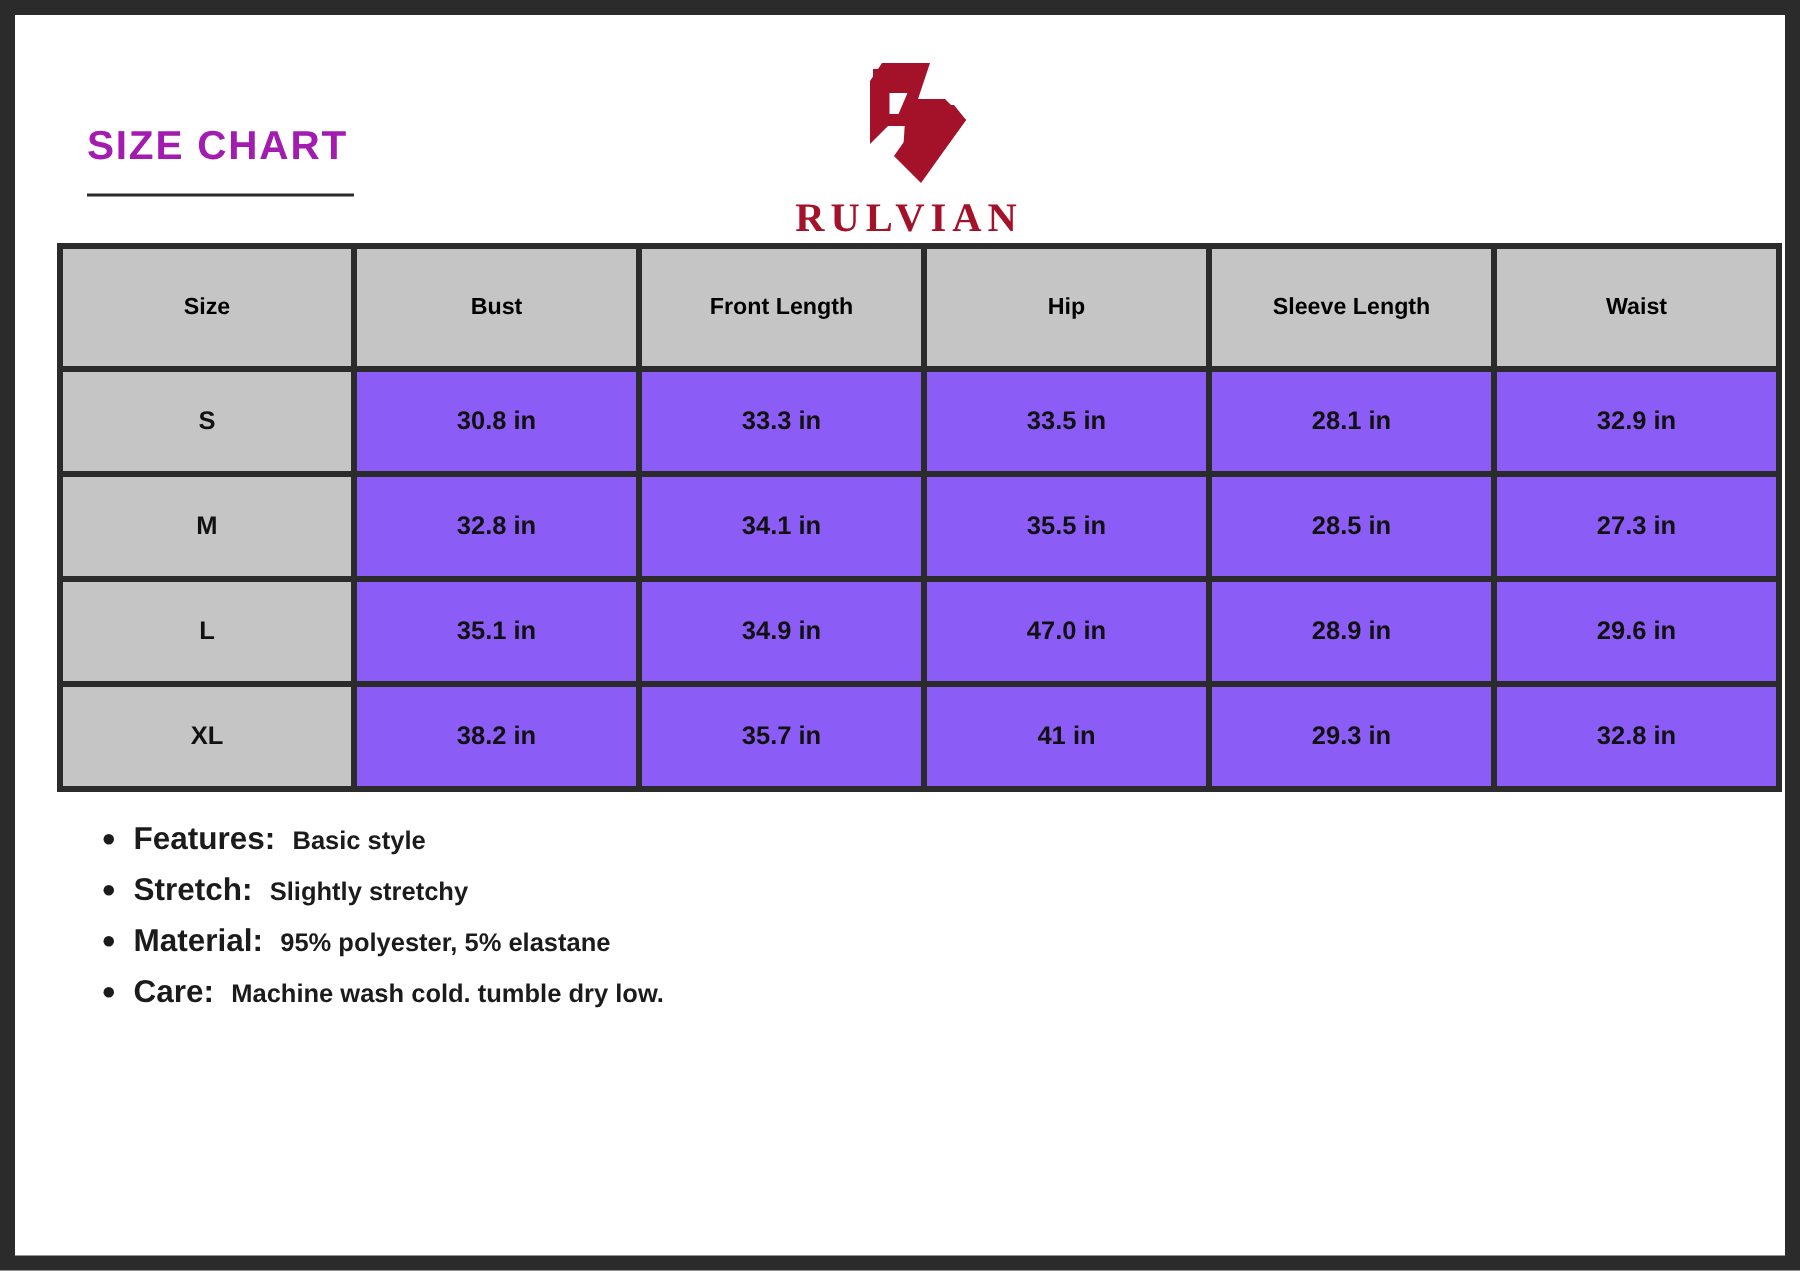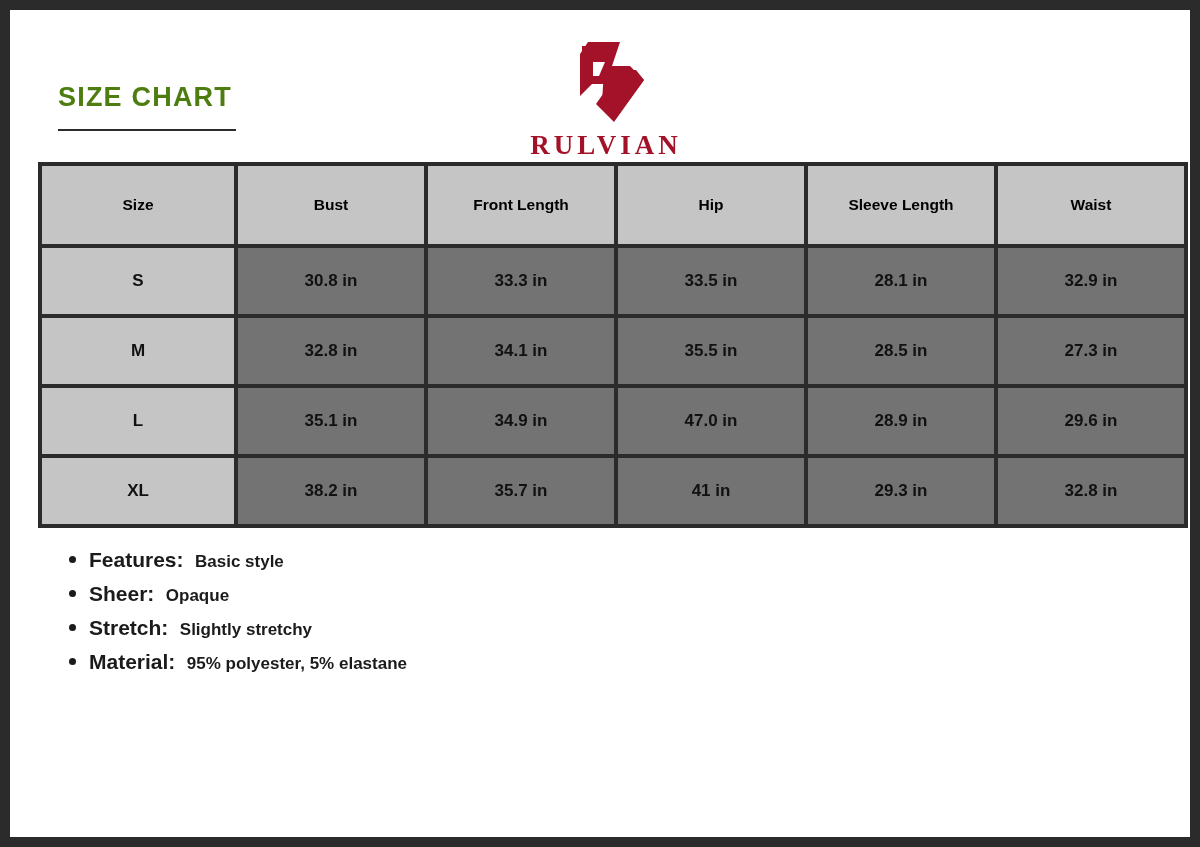--- a/index.html
+++ b/index.html
@@ -37,21 +37,21 @@
   }
   .title-wrap {
     position: absolute;
     left: 48px;
     top: 72px;
   }
   .title {
     font-size: 27px;
     font-weight: bold;
     letter-spacing: 1.2px;
-    color: #4d7c0f;
+    color: #a21caf;
     margin: 0;
     font-family: "Liberation Sans", sans-serif;
   }
   .title-rule {
     width: 178px;
     height: 2px;
     background: #2b2b2b;
     margin-top: 16px;
   }
 
@@ -86,21 +86,21 @@
   }
   table.size-table {
     border-collapse: separate;
     border-spacing: 4px;
     width: 1124px;
     background: #2b2b2b;
     table-layout: fixed;
   }
   table.size-table th,
   table.size-table td {
-    background: #737373;
+    background: #8b5cf6;
     text-align: center;
     vertical-align: middle;
     font-family: "Liberation Sans", sans-serif;
   }
   table.size-table th {
     background: #c5c5c5;
     height: 76px;
     font-size: 15.5px;
     font-weight: bold;
     color: #000000;
@@ -239,29 +239,29 @@
     </div>
 
     <ul class="specs">
       <li>
         <span class="bullet"></span>
         <span class="spec-label">Features:</span>
         <span class="spec-value">Basic style</span>
       </li>
       <li>
         <span class="bullet"></span>
-        <span class="spec-label">Sheer:</span>
-        <span class="spec-value">Opaque</span>
-      </li>
-      <li>
-        <span class="bullet"></span>
         <span class="spec-label">Stretch:</span>
         <span class="spec-value">Slightly stretchy</span>
       </li>
       <li>
         <span class="bullet"></span>
         <span class="spec-label">Material:</span>
         <span class="spec-value">95% polyester, 5% elastane</span>
       </li>
+      <li>
+        <span class="bullet"></span>
+        <span class="spec-label">Care:</span>
+        <span class="spec-value">Machine wash cold. tumble dry low.</span>
+      </li>
     </ul>
 
   </div>
 </div>
 
 </body></html>

